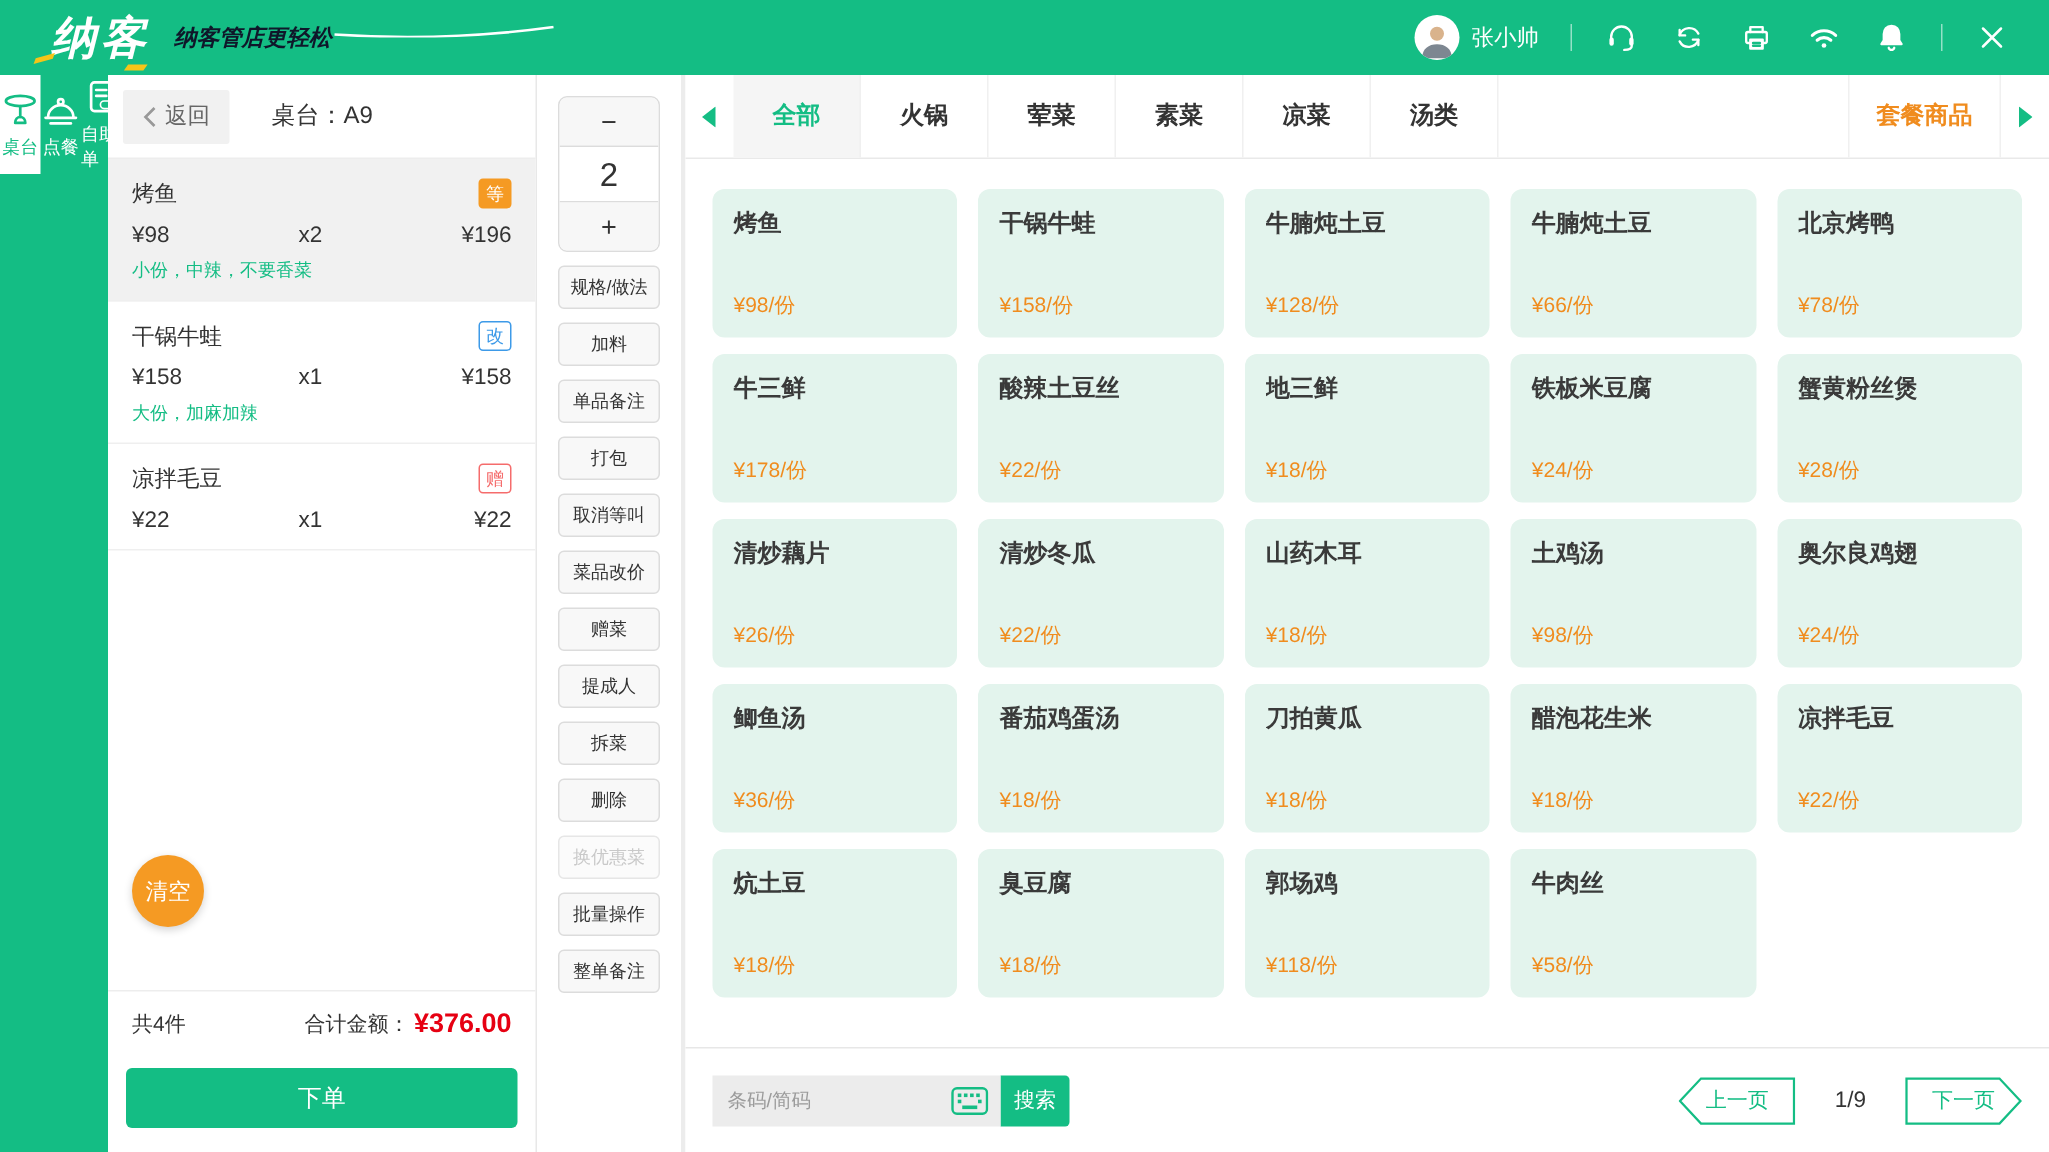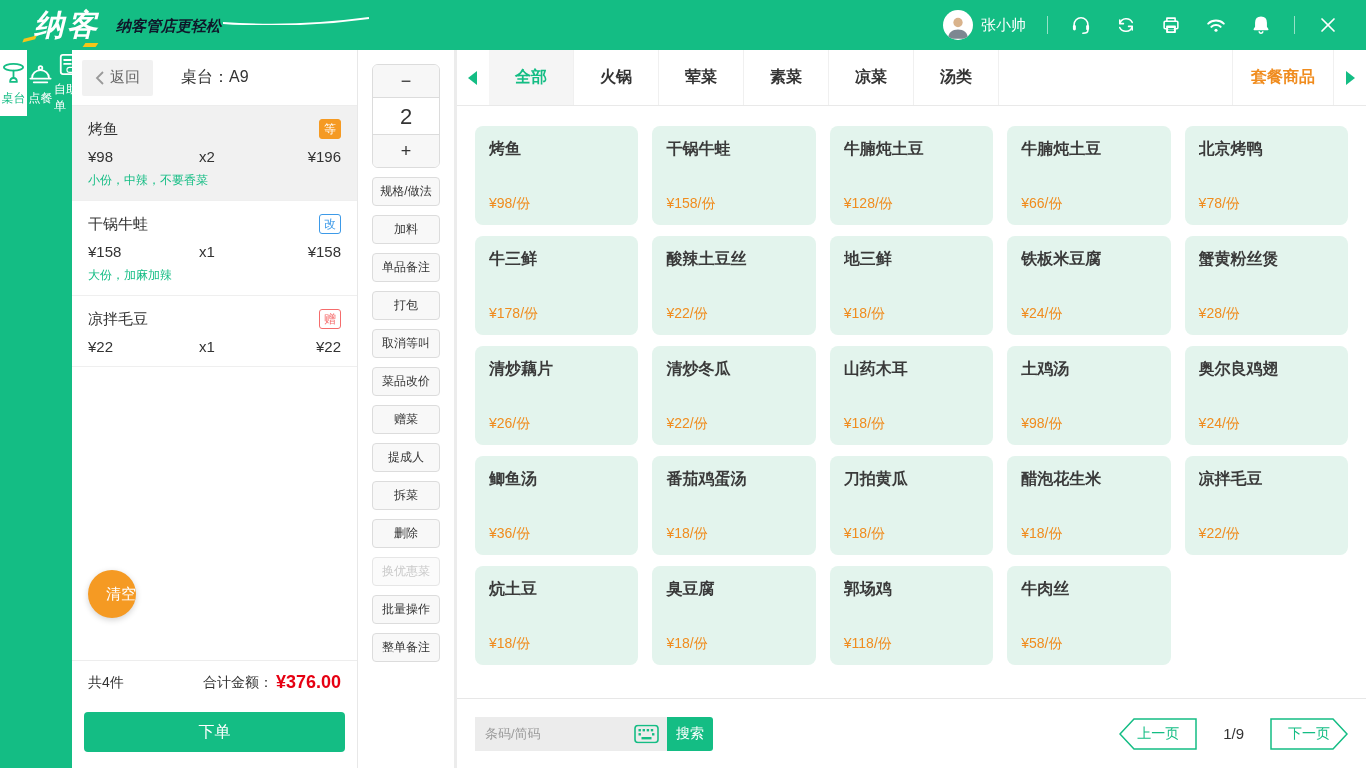--- a/index.html
+++ b/index.html
@@ -50,21 +50,21 @@
   .oi-top { display:flex; justify-content:space-between; align-items:center; height:26px; }
   .oi-badge { font-size:12px; line-height:1; padding:3px 4px; border-radius:3px; }
   .b-wait { background:var(--orange); border:1px solid var(--orange); color:#fff; }
   .b-modify { background:#fff; border:1px solid var(--blue); color:var(--blue); }
   .b-gift { background:#fff; border:1px solid var(--pink); color:var(--pink); }
   .oi-mid { display:flex; align-items:center; height:28px; }
   .oi-price { flex:1; }
   .oi-qty { width:76px; }
   .oi-total { width:66px; text-align:right; }
   .oi-note { color:var(--green); font-size:12px; padding:2px 0 5px; }
-  .clear-btn { position:absolute; left:16px; bottom:150px; width:48px; height:48px; border-radius:50%; border:none; background:var(--orange); color:#fff; font-size:15px; cursor:pointer; box-shadow:0 2px 6px rgba(0,0,0,.18); font-family:inherit;text-align:right; }
+  .clear-btn { position:absolute; left:16px; bottom:150px; width:48px; height:48px; border-radius:50%; border:none; background:var(--orange); color:#fff; font-size:15px; cursor:pointer; box-shadow:0 2px 6px rgba(0,0,0,.18); font-family:inherit; }
   .op-summary { flex:0 0 auto; border-top:1px solid #ededed; height:44px; display:flex; align-items:center; padding:0 16px; font-size:14px; }
   .sum-count { flex:1; }
   .sum-amount { color:var(--red); font-size:18px; font-weight:bold; margin-left:3px; }
   .submit-btn { flex:0 0 auto; margin:8px 12px 16px; height:40px; background:var(--green); border:none; border-radius:4px; color:#fff; font-size:16px; cursor:pointer; font-family:inherit; }
 
   
   .actions-col { width:99px; background:#fff; border-right:3px solid #ececec; padding:14px 0 0; display:flex; flex-direction:column; align-items:center; flex:0 0 auto; overflow:hidden; }
   .stepper { width:68px; border:1px solid #dcdcdc; border-radius:6px; overflow:hidden; text-align:center; flex:0 0 auto; }
   .step-btn { display:block; width:100%; height:32px; line-height:32px; background:#f7f7f7; border:none; font-size:18px; color:#333; cursor:pointer; font-family:inherit; }
   .step-value { height:38px; line-height:38px; background:#fff; font-size:22px; border-top:1px solid #dcdcdc; border-bottom:1px solid #dcdcdc; }

